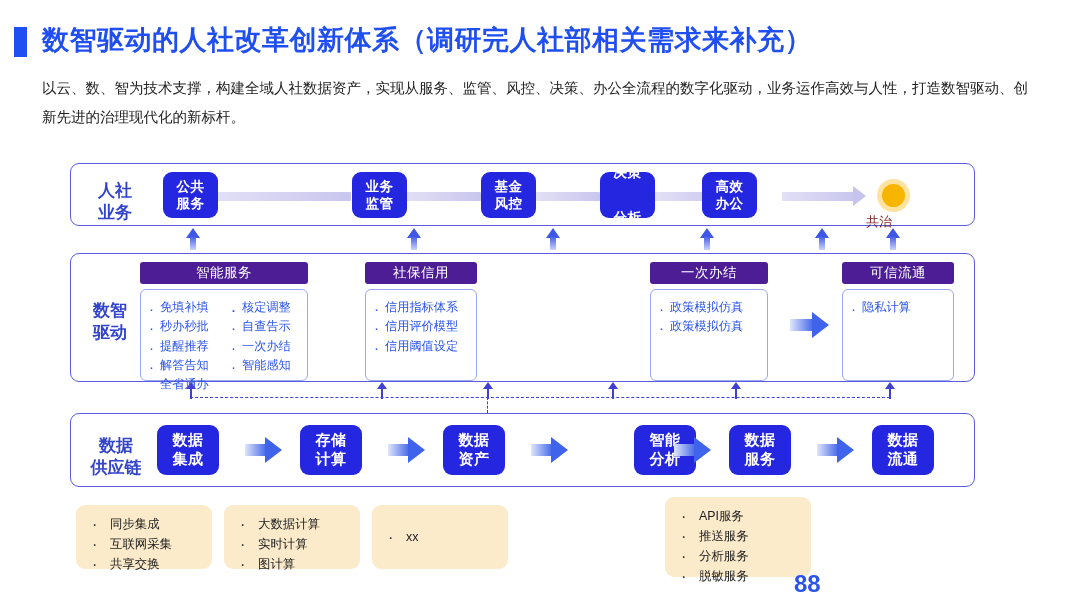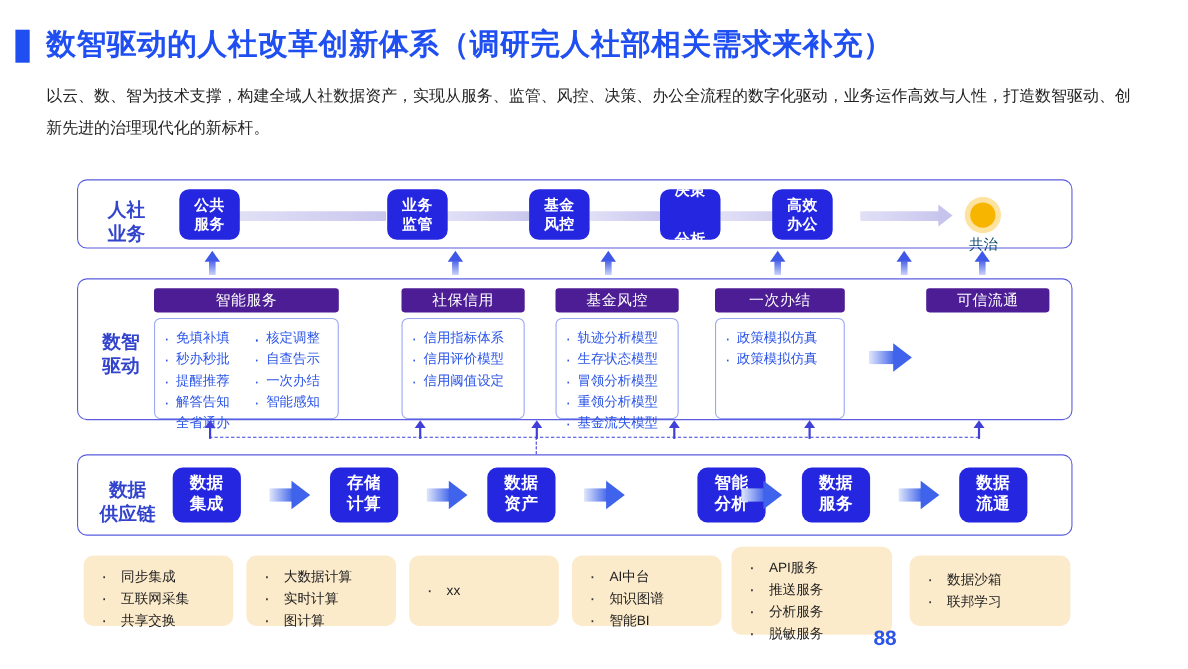--- a/index.html
+++ b/index.html
@@ -67,21 +67,21 @@
     width: 33px; height: 33px; border-radius: 50%;
     background: #fde2a0;
   }
   .sun-inner {
     position: absolute; top: 184px; left: 882px;
     width: 23px; height: 23px; border-radius: 50%;
     background: #f7b500;
   }
   .sun-label {
     position: absolute; top: 213px; left: 866px; width: 56px;
-    text-align: center; font-size: 13px; color: #0c4a6e; font-weight: 500;
+    font-size: 13px; color: #7f1d1d; font-weight: 500;
   }
 
   
   .up-arrow-grad {
     position: absolute; width: 14px; height: 22px;
   }
   .up-arrow-grad .shaft {
     position: absolute; left: 4px; top: 9px; width: 6px; height: 13px;
     background: linear-gradient(180deg,#4b62e8,#c9d3fa);
   }
@@ -190,21 +190,21 @@
   .ylist li {
     font-size: 12.4px; color: #222; line-height: 1.62;
     white-space: nowrap; position: relative; padding-left: 26px;
   }
   .ylist li::before {
     content: "·"; position: absolute; left: 8px; top: -2px;
     font-size: 16px; color: #333;
   }
   .page-number {
     position: absolute; left: 794px; top: 570px;
-    font-size: 19px; font-weight: bold; color: #2b55e8;
+    font-size: 24px; font-weight: bold; color: #2b55e8;
   }
 </style>
 </head>
 <body>
 
 <div class="slide">
 
   <div class="accent-bar"></div>
   <div class="page-title">数智驱动的人社改革创新体系（调研完人社部相关需求来补充）</div>
   <div class="page-subtitle">以云、数、智为技术支撑，构建全域人社数据资产，实现从服务、监管、风控、决策、办公全流程的数字化驱动，业务运作高效与人性，打造数智驱动、创新先进的治理现代化的新标杆。</div>
@@ -301,50 +301,43 @@
     <div class="dcard-head">社保信用</div>
     <div class="dcard-body" style="height:92px;">
       <ul class="blist">
         <li>信用指标体系</li>
         <li>信用评价模型</li>
         <li>信用阈值设定</li>
       </ul>
     </div>
   </div>
 
-  <div class="dcard" style="left:505px; top:262px; width:112px;">
-    <div class="dcard-head">基金风控</div>
-    <div class="dcard-body" style="height:92px;">
-      <ul class="blist">
-        <li>轨迹分析模型</li>
-        <li>生存状态模型</li>
-        <li>冒领分析模型</li>
-        <li>重领分析模型</li>
-        <li>基金流失模型</li>
-      </ul>
-    </div>
-  </div>
 
   <div class="dcard" style="left:650px; top:262px; width:118px;">
     <div class="dcard-head">一次办结</div>
     <div class="dcard-body" style="height:92px;">
       <ul class="blist">
         <li>政策模拟仿真</li>
         <li>政策模拟仿真</li>
       </ul>
     </div>
   </div>
 
   <div class="mid-arrow" style="left:790px; top:312px;">
     <div class="mshaft"></div>
       <div class="mhead"></div>
   </div>
 
   <div class="dcard" style="left:842px; top:262px; width:112px;">
     <div class="dcard-head">可信流通</div>
+    <div class="dcard-body" style="height:92px;">
+      <ul class="blist">
+        <li>隐私计算</li>
+      </ul>
+    </div>
   </div>
 
   <div class="bus-line" style="left:190px; top:397px; width:700px;"></div>
   <div class="bus-stem" style="left:487px; top:397px; height:16px;"></div>
   <div class="up-arrow-thin" style="left:185px; top:382px;">
       <div class="thead"></div>
       <div class="tshaft"></div>
     </div>
   <div class="up-arrow-thin" style="left:376px; top:382px;">
       <div class="thead"></div>
@@ -439,39 +432,26 @@
       <li>图计算</li>
     </ul>
   </div>
 
   <div class="ycard" style="left:372px; top:505px; width:136px; height:64px; display:flex; align-items:center;">
     <ul class="ylist">
       <li>xx</li>
     </ul>
   </div>
 
-  <div class="ycard" style="left:520px; top:505px; width:136px; height:64px;">
-    <ul class="ylist">
-      <li>AI中台</li>
-      <li>知识图谱</li>
-      <li>智能BI</li>
-    </ul>
-  </div>
 
   <div class="ycard" style="left:665px; top:497px; width:146px; height:80px;">
     <ul class="ylist">
       <li>API服务</li>
       <li>推送服务</li>
       <li>分析服务</li>
       <li>脱敏服务</li>
     </ul>
   </div>
 
-  <div class="ycard" style="left:827px; top:505px; width:146px; height:64px; display:flex; align-items:center;">
-    <ul class="ylist">
-      <li>数据沙箱</li>
-      <li>联邦学习</li>
-    </ul>
-  </div>
 
   <div class="page-number">88</div>
 
 </div>
 
 </body></html>

